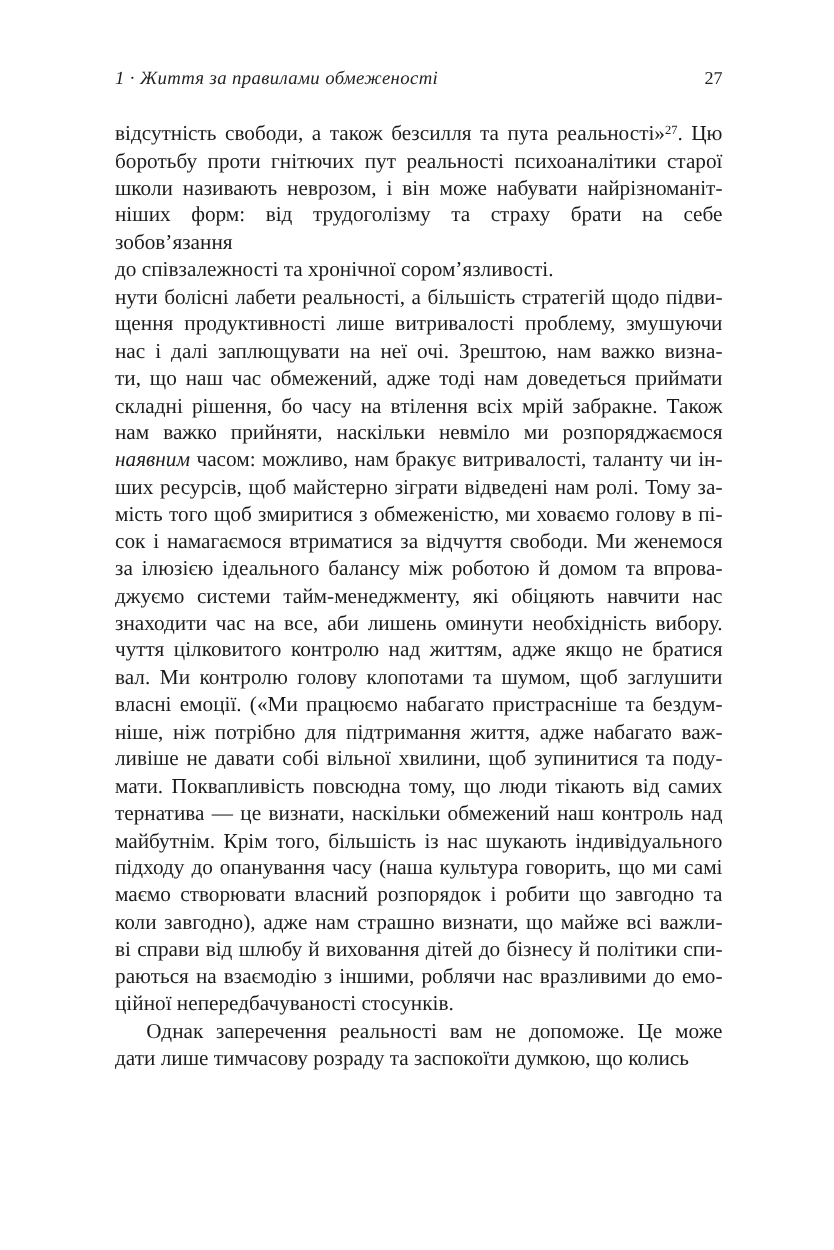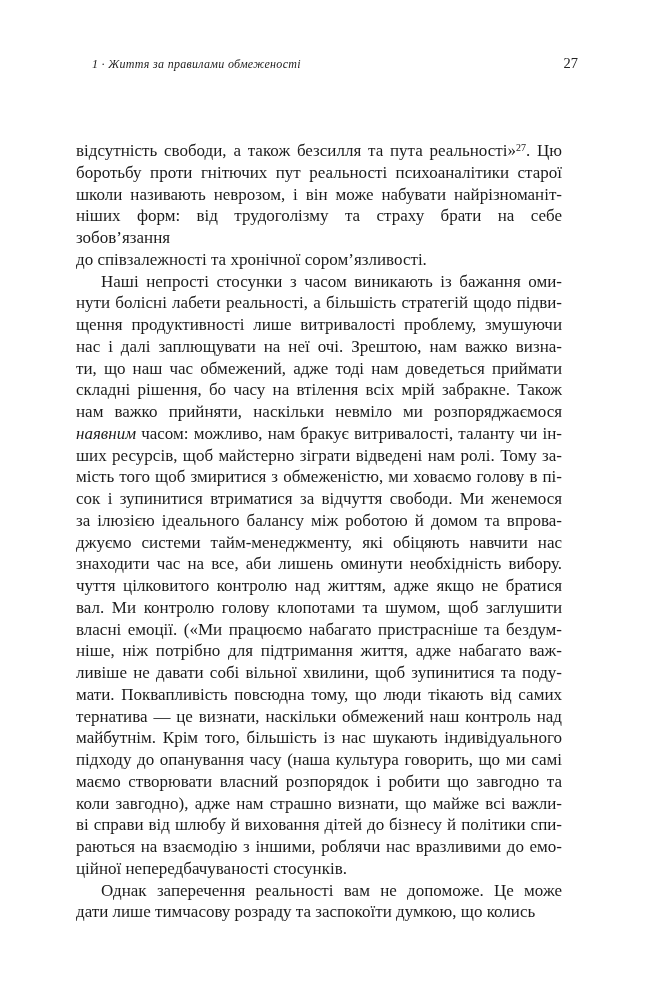--- a/index.html
+++ b/index.html
@@ -16,36 +16,35 @@
     position: absolute;
     left: 92px;
     top: 55px;
     width: 486px;
     display: flex;
     justify-content: space-between;
     align-items: baseline;
   }
   .chapter-title {
     font-style: italic;
-    font-size: 12px;
+    font-size: 15px;
     letter-spacing: 0.3px;
     color: #222222;
   }
   .page-number {
     font-size: 14.5px;
     color: #222222;
   }
   .content {
     position: absolute;
-    left: 76px;
+    left: 92px;
     top: 96px;
     width: 486px;
     font-size: 17px;
     line-height: 21.75px;
-    margin-top: 44px;
   }
   .paragraph { margin: 0; }
   .line {
     text-align: justify;
     text-align-last: justify;
     white-space: normal;
   }
   .line.last { text-align-last: left; }
   .line.indent { text-indent: 25px; }
   .line i { font-style: italic; }
@@ -69,31 +68,30 @@
   <div class="content">
 
   <div class="paragraph">
         <div class="line">відсутність свободи, а також безсилля та пута реальності»<sup>27</sup>. Цю</div>
         <div class="line">боротьбу проти гнітючих пут реальності психоаналітики старої</div>
         <div class="line">школи називають неврозом, і він може набувати найрізноманіт-</div>
         <div class="line">ніших форм: від трудоголізму та страху брати на себе зобов’язання</div>
         <div class="line last">до співзалежності та хронічної сором’язливості.</div>
       </div>
       <div class="paragraph">
-        <div class="line indent">Наші непрості стосунки з часом виникають із бажання оми-</div>
         <div class="line">нути болісні лабети реальності, а більшість стратегій щодо підви-</div>
         <div class="line">щення продуктивності лише витривалості проблему, змушуючи</div>
         <div class="line">нас і далі заплющувати на неї очі. Зрештою, нам важко визна-</div>
         <div class="line">ти, що наш час обмежений, адже тоді нам доведеться приймати</div>
         <div class="line">складні рішення, бо часу на втілення всіх мрій забракне. Також</div>
         <div class="line">нам важко прийняти, наскільки невміло ми розпоряджаємося</div>
         <div class="line"><i>наявним</i> часом: можливо, нам бракує витривалості, таланту чи ін-</div>
         <div class="line">ших ресурсів, щоб майстерно зіграти відведені нам ролі. Тому за-</div>
         <div class="line">мість того щоб змиритися з обмеженістю, ми ховаємо голову в пі-</div>
-        <div class="line">сок і зупинитися втриматися за відчуття свободи. Ми женемося</div>
+        <div class="line">сок і намагаємося втриматися за відчуття свободи. Ми женемося</div>
         <div class="line">за ілюзією ідеального балансу між роботою й домом та впрова-</div>
         <div class="line">джуємо системи тайм-менеджменту, які обіцяють навчити нас</div>
         <div class="line">знаходити час на все, аби лишень оминути необхідність вибору.</div>
         <div class="line">чуття цілковитого контролю над життям, адже якщо не братися</div>
         <div class="line">вал. Ми контролю голову клопотами та шумом, щоб заглушити</div>
         <div class="line">власні емоції. («Ми працюємо набагато пристрасніше та бездум-</div>
         <div class="line">ніше, ніж потрібно для підтримання життя, адже набагато важ-</div>
         <div class="line">ливіше не давати собі вільної хвилини, щоб зупинитися та поду-</div>
         <div class="line">мати. Поквапливість повсюдна тому, що люди тікають від самих</div>
         <div class="line">тернатива — це визнати, наскільки обмежений наш контроль над</div>

